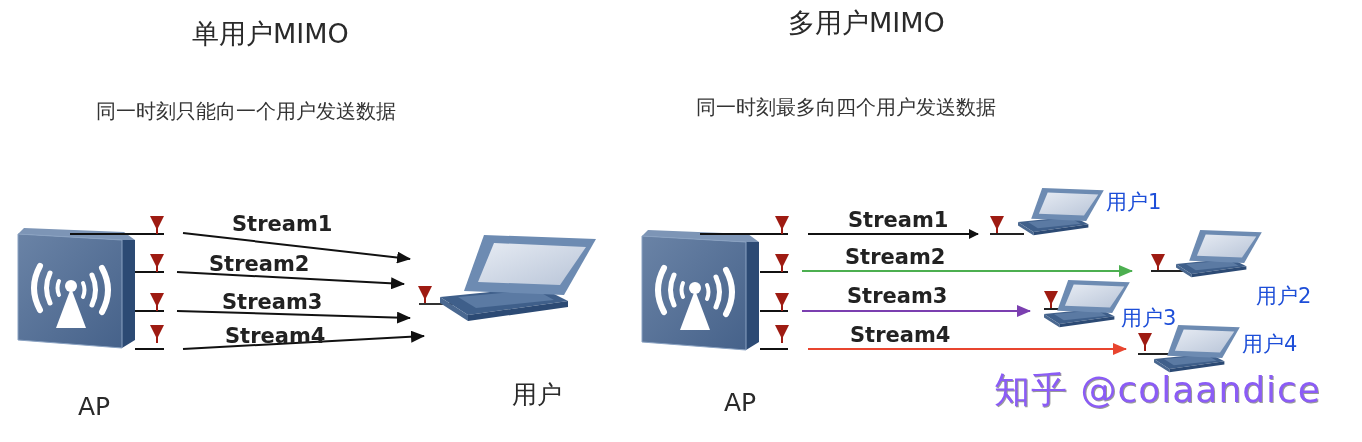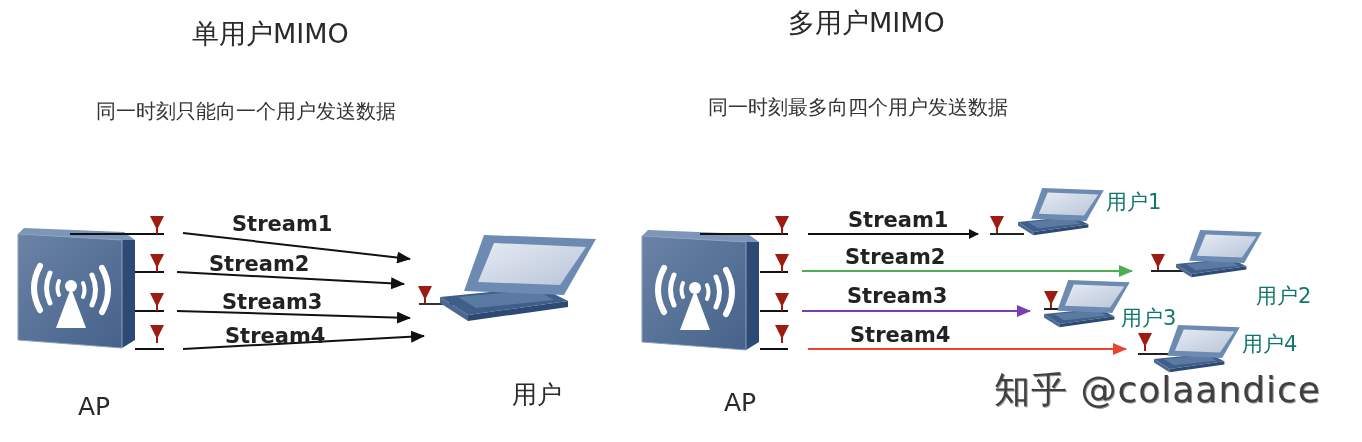--- a/index.html
+++ b/index.html
@@ -3,31 +3,31 @@
 <meta charset="utf-8">
 <style>
   html, body { margin: 0; padding: 0; background: #ffffff; }
   body { width: 1362px; height: 442px; position: relative; overflow: hidden;
          font-family: "DejaVu Sans", "Liberation Sans", sans-serif; color: #222; }
   .txt { position: absolute; white-space: nowrap; color: #2a2a2a; }
   .title { font-size: 27px; }
   .subtitle { font-size: 20px; color: #333; }
   .label { font-size: 25px; }
   .stream { font-size: 21px; color: #222; font-weight: bold; }
-  .user { font-size: 21px; color: #0f766e; }
-  .watermark { font-size: 36px; color: #404040; text-shadow: 1px 1px 0 #9a9a9a; letter-spacing: 1px; }
+  .user { font-size: 21px; color: #1d4ed8; }
+  .watermark { font-size: 36px; color: #8b5cf6; text-shadow: 1px 1px 0 #9a9a9a; letter-spacing: 1px; }
   svg.canvas { position: absolute; left: 0; top: 0; }
 </style>
 </head>
 <body>
 
 <div class="txt title" style="left:192px; top:16px;">单用户MIMO</div>
 <div class="txt subtitle" style="left:96px; top:98px;">同一时刻只能向一个用户发送数据</div>
 <div class="txt title" style="left:788px; top:5px;">多用户MIMO</div>
-<div class="txt subtitle" style="left:696px; top:94px;margin-left:12px;">同一时刻最多向四个用户发送数据</div>
+<div class="txt subtitle" style="left:696px; top:94px;">同一时刻最多向四个用户发送数据</div>
 
 <svg class="canvas" width="1362" height="442" viewBox="0 0 1362 442">
   <defs>
     <marker id="arrBlack" markerWidth="10" markerHeight="10" refX="9" refY="5" orient="auto" markerUnits="userSpaceOnUse">
       <path d="M0,0 L10,5 L0,10 z" fill="#111"></path>
     </marker>
     <marker id="arrGreen" markerWidth="14" markerHeight="12" refX="13" refY="6" orient="auto" markerUnits="userSpaceOnUse">
       <path d="M0,0 L14,6 L0,12 z" fill="#4caf50"></path>
     </marker>
     <marker id="arrPurple" markerWidth="14" markerHeight="12" refX="13" refY="6" orient="auto" markerUnits="userSpaceOnUse">

